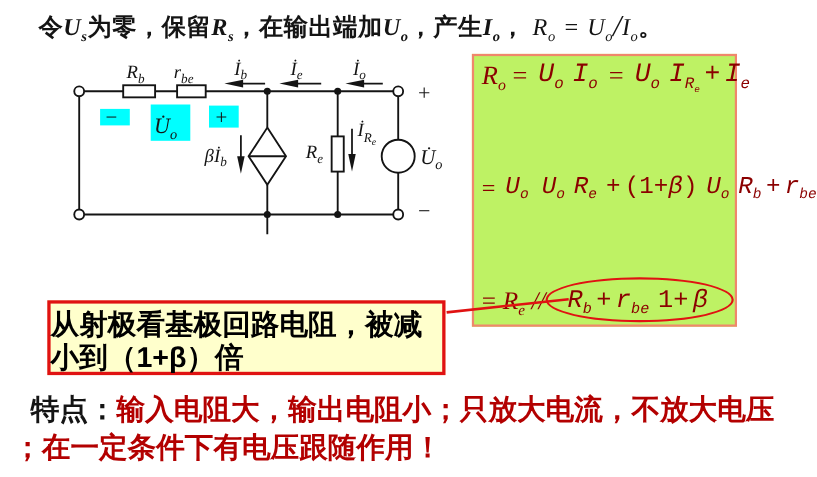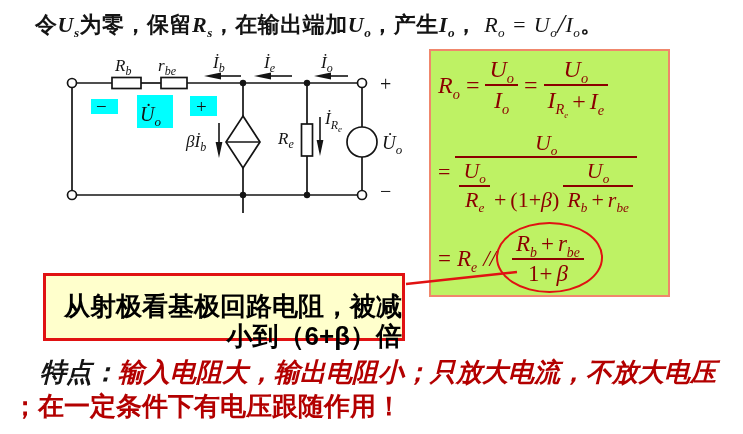--- a/index.html
+++ b/index.html
@@ -22,44 +22,44 @@
   
   .dbox{position:absolute;left:429px;top:49px;width:241px;height:248px;box-sizing:border-box;
         background:#bef264;border:2px solid #f0876c;color:#8b0000;
         display:flex;flex-direction:column;justify-content:space-between;padding:5px 7px;}
   .fline{display:flex;align-items:center;gap:6px;font-size:24px;
          font-family:"Liberation Serif",serif;}
   .fline.l2{font-size:22px;gap:5px;}
   .fline.l3{font-size:23px;}
   .mv{font-style:italic;}
   .op{font-style:normal;}
-  .frac{display:inline-flex;flex-direction:column;align-items:center;}
+  .frac{display:inline-flex;flex-direction:row;align-items:center;font-family:Liberation Mono, monospace;}
   .fbar{align-self:stretch;border-top:2px solid #8b0000;height:0;margin:1px 0;}
   .num,.den{display:flex;align-items:flex-end;justify-content:center;gap:4px;
             padding:0 4px;line-height:1.12;}
   .circled{position:relative;display:inline-flex;padding:3px 8px;margin-left:2px;}
   .ellipse{position:absolute;left:-8px;right:-11px;top:-6px;bottom:-3px;
            border:2.5px solid #e01212;border-radius:50%;pointer-events:none;}
 
   
   .note{position:absolute;left:84px;top:229px;font-size:21px;font-weight:bold;color:#c00000;
         white-space:nowrap;}
 
   
   .callout{position:absolute;left:43px;top:273px;width:362px;height:68px;box-sizing:border-box;
-           background:#ffffcc;border:3px solid #e01212;text-align:right;color:#000;
-           font-size:26px;font-weight:bold;line-height:30px;padding-top:15px;}
+           background:#ffffcc;border:3px solid #e01212;text-align:left;color:#000;
+           font-size:26px;font-weight:bold;line-height:30px;padding-top:4px;}
 
   
   .overlay{position:absolute;left:0;top:0;width:743px;height:434px;pointer-events:none;}
 
   
   .features{position:absolute;left:0;top:355px;font-size:26px;font-weight:bold;line-height:34px;
             white-space:nowrap;}
-  .features .ln1{margin-left:40px;font-style:italic;}
+  .features .ln1{margin-left:28px;}
   .features .ln2{margin-left:12px;}
   .red{color:#b30000;}
 </style>
 </head>
 <body>
 
 <div class="page">
 
   <div class="title"><span>令</span><span class="mvb"><span>U</span><sub>s</sub></span><span>为零，保留</span><span class="mvb"><span>R</span><sub>s</sub></span><span>，在输出端加</span><span class="mvb"><span>U</span><sub>o</sub></span><span>，产生</span><span class="mvb"><span>I</span><sub>o</sub></span><span>，</span> <span class="mvn"><span>R</span><sub>o</sub></span> <span class="mvn">=</span> <span class="mvn"><span>U</span><sub>o</sub></span><span class="slash">/</span><span class="mvn"><span>I</span><sub>o</sub></span><span>。</span></div>
 
@@ -216,21 +216,21 @@
               <span class="mv">β</span>
             </span>
         </span>
       </span>
     </div>
   </div>
 
 
   <div class="callout">
     <div>从射极看基极回路电阻，被减</div>
-    <div>小到（6+β）倍</div>
+    <div>小到（1+β）倍</div>
   </div>
 
   <svg class="overlay" viewBox="0 0 743 434">
     <line x1="406" y1="284" x2="517" y2="272" stroke="#e01212" stroke-width="2.4"></line>
   </svg>
 
   <div class="features">
     <div class="ln1"><span>特点：</span><span class="red">输入电阻大，输出电阻小；只放大电流，不放大电压</span></div>
     <div class="ln2 red">；在一定条件下有电压跟随作用！</div>
   </div>

